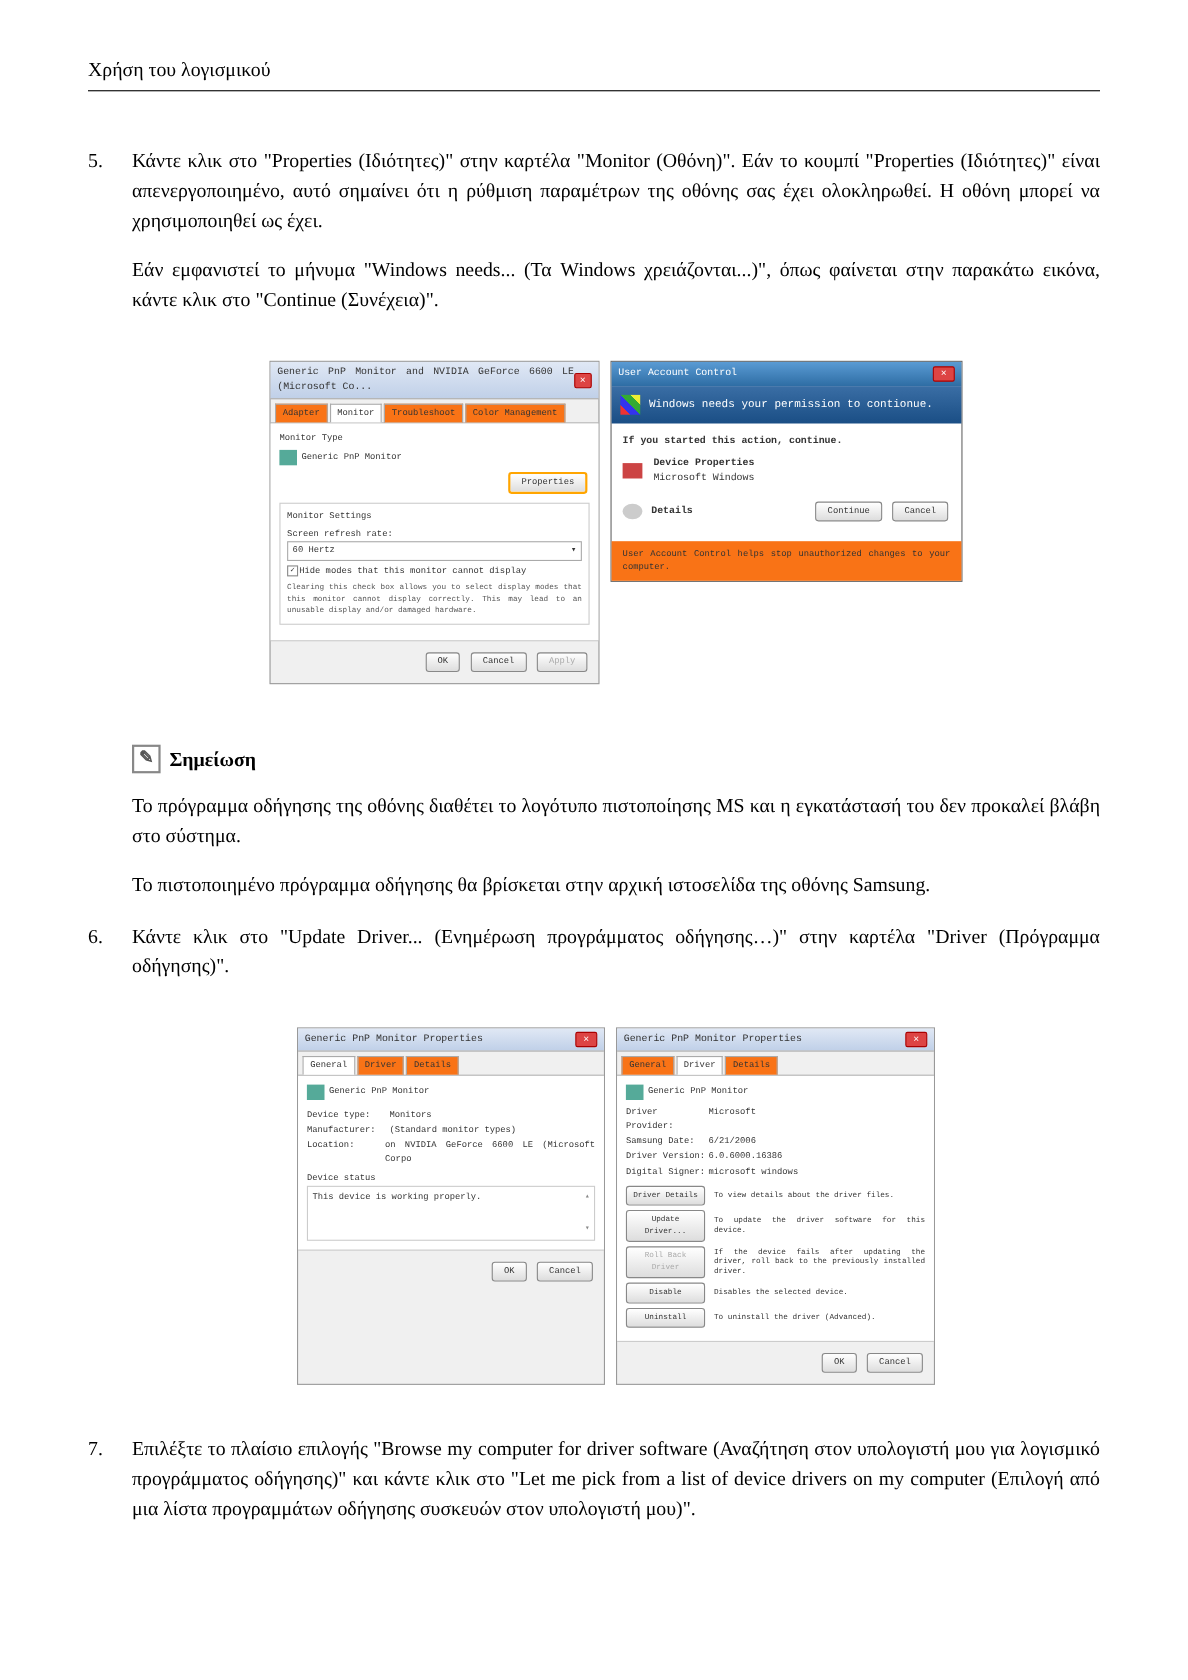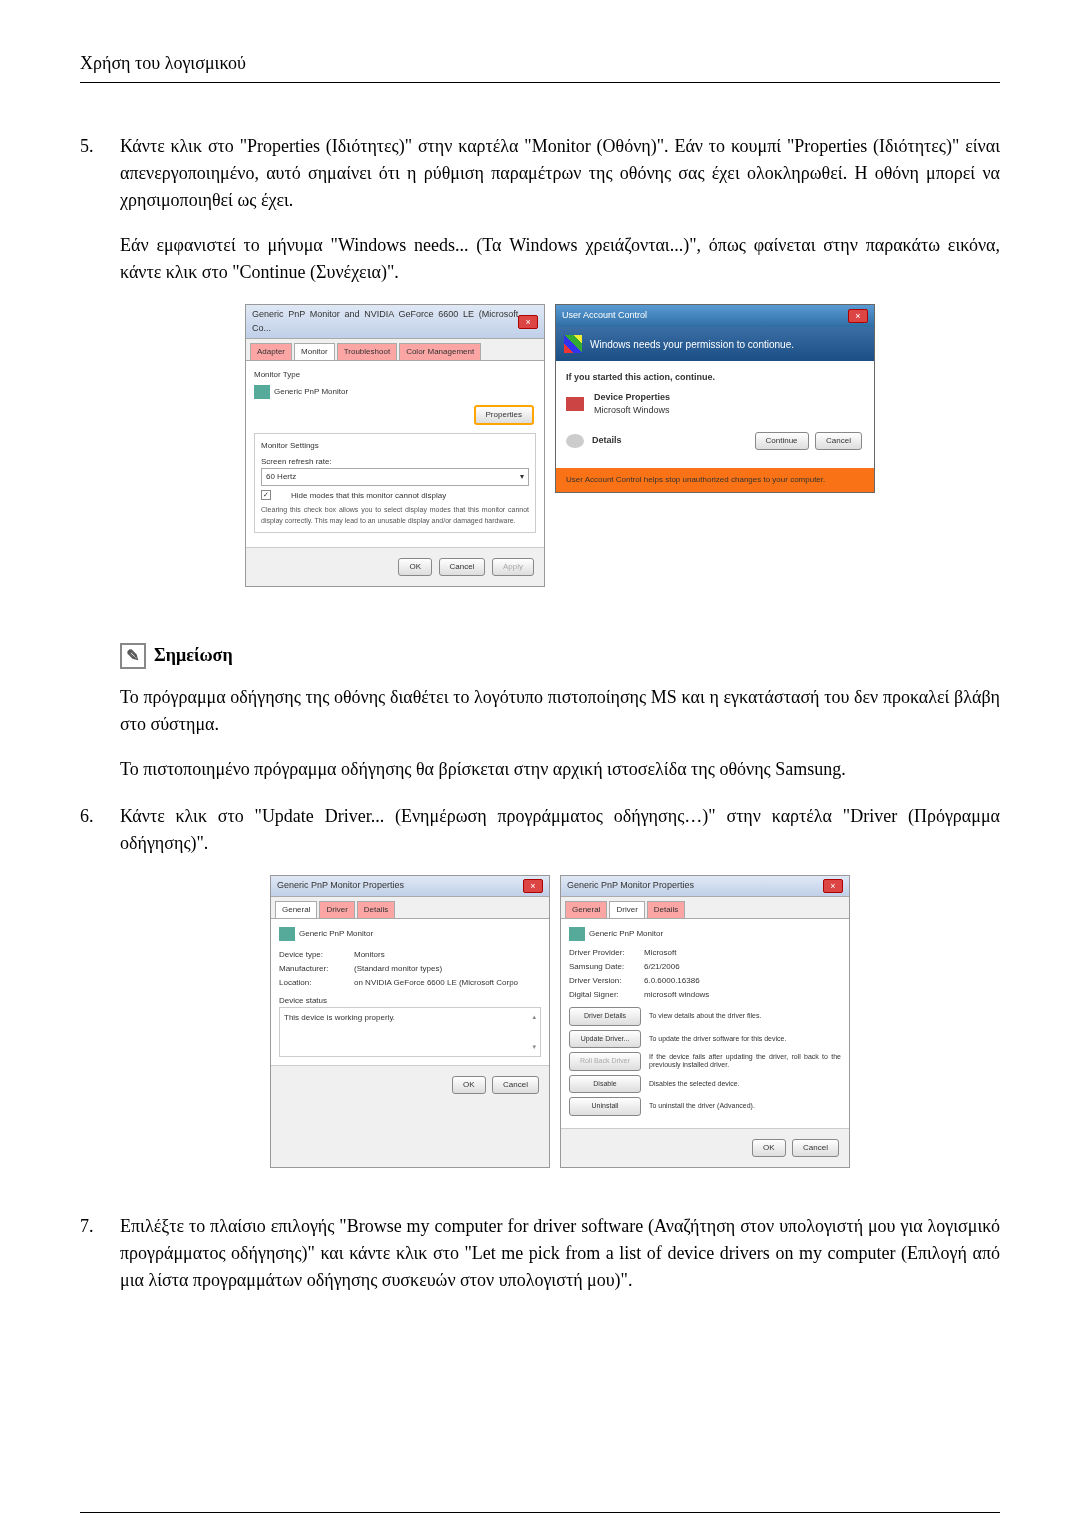--- a/index.html
+++ b/index.html
@@ -41,23 +41,24 @@
     }
     .screenshots-row {
       display: flex;
       gap: 10px;
       margin: 15px 0 25px 0;
       justify-content: center;
     }
     .screenshot-box {
       border: 1px solid #999;
       background: #f5f5f5;
-      font-family: Liberation Sans, sans-serif;
+      font-family: Liberation Mono, monospace;
       font-size: 9px;
       color: #333;
+      margin-top: 24px;
     }
     .win-dialog {
       width: 300px;
       background: #f0f0f0;
     }
     .win-titlebar {
       background: linear-gradient(#e0e8f5, #c0d0e8);
       padding: 3px 6px;
       font-size: 9px;
       display: flex;
@@ -77,21 +78,21 @@
     }
     .win-tabs {
       display: flex;
       padding: 4px 4px 0 4px;
       gap: 2px;
       border-bottom: 1px solid #aaa;
       font-size: 8px;
     }
     .win-tab {
       padding: 2px 6px;
-      background: #fca5a5;
+      background: #f97316;
       border: 1px solid #aaa;
       border-bottom: none;
     }
     .win-tab.active {
       background: #fff;
     }
     .win-body {
       padding: 8px;
       background: #fff;
       font-size: 8px;
@@ -130,21 +131,21 @@
       border: 1px solid #aaa;
       padding: 2px 4px;
       background: #fff;
       font-size: 8px;
       display: flex;
       justify-content: space-between;
     }
     .checkbox-row {
       display: flex;
       align-items: flex-start;
-      gap: 20px;
+      gap: 1px;
       margin-top: 4px;
     }
     .checkbox-box {
       width: 10px;
       height: 10px;
       border: 1px solid #888;
       background: #fff;
       flex-shrink: 0;
       display: flex;
       align-items: center;

